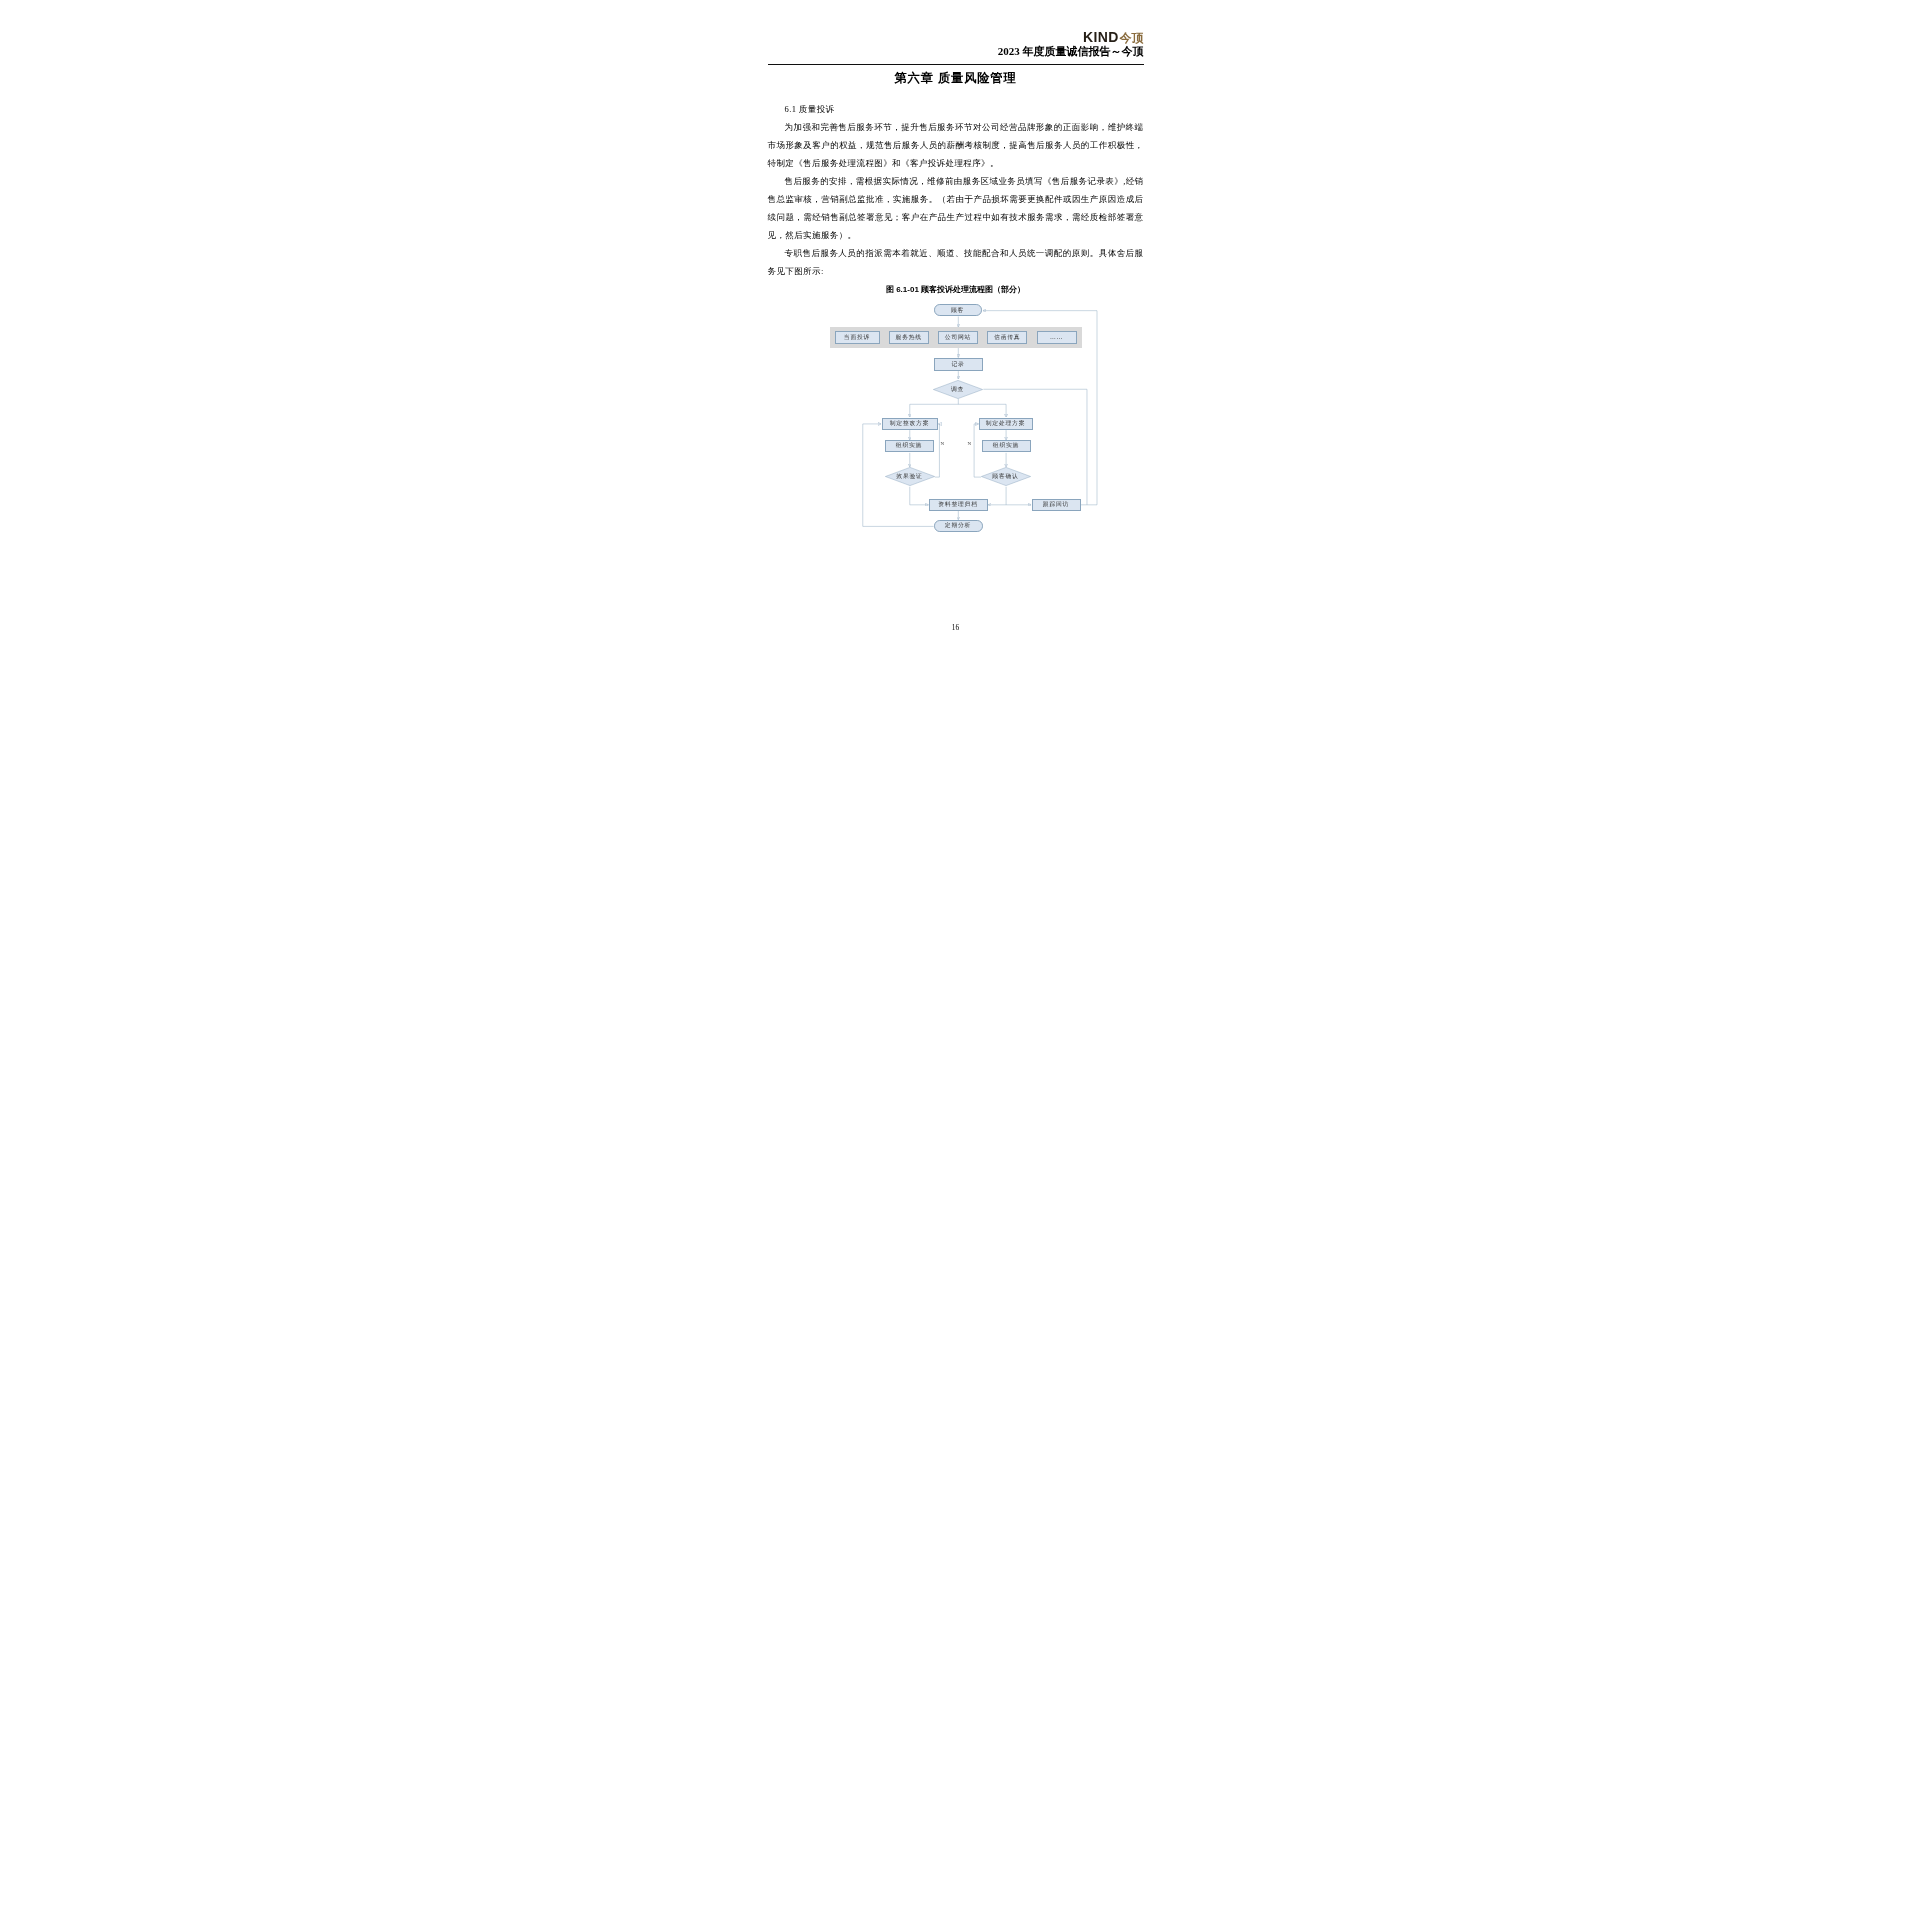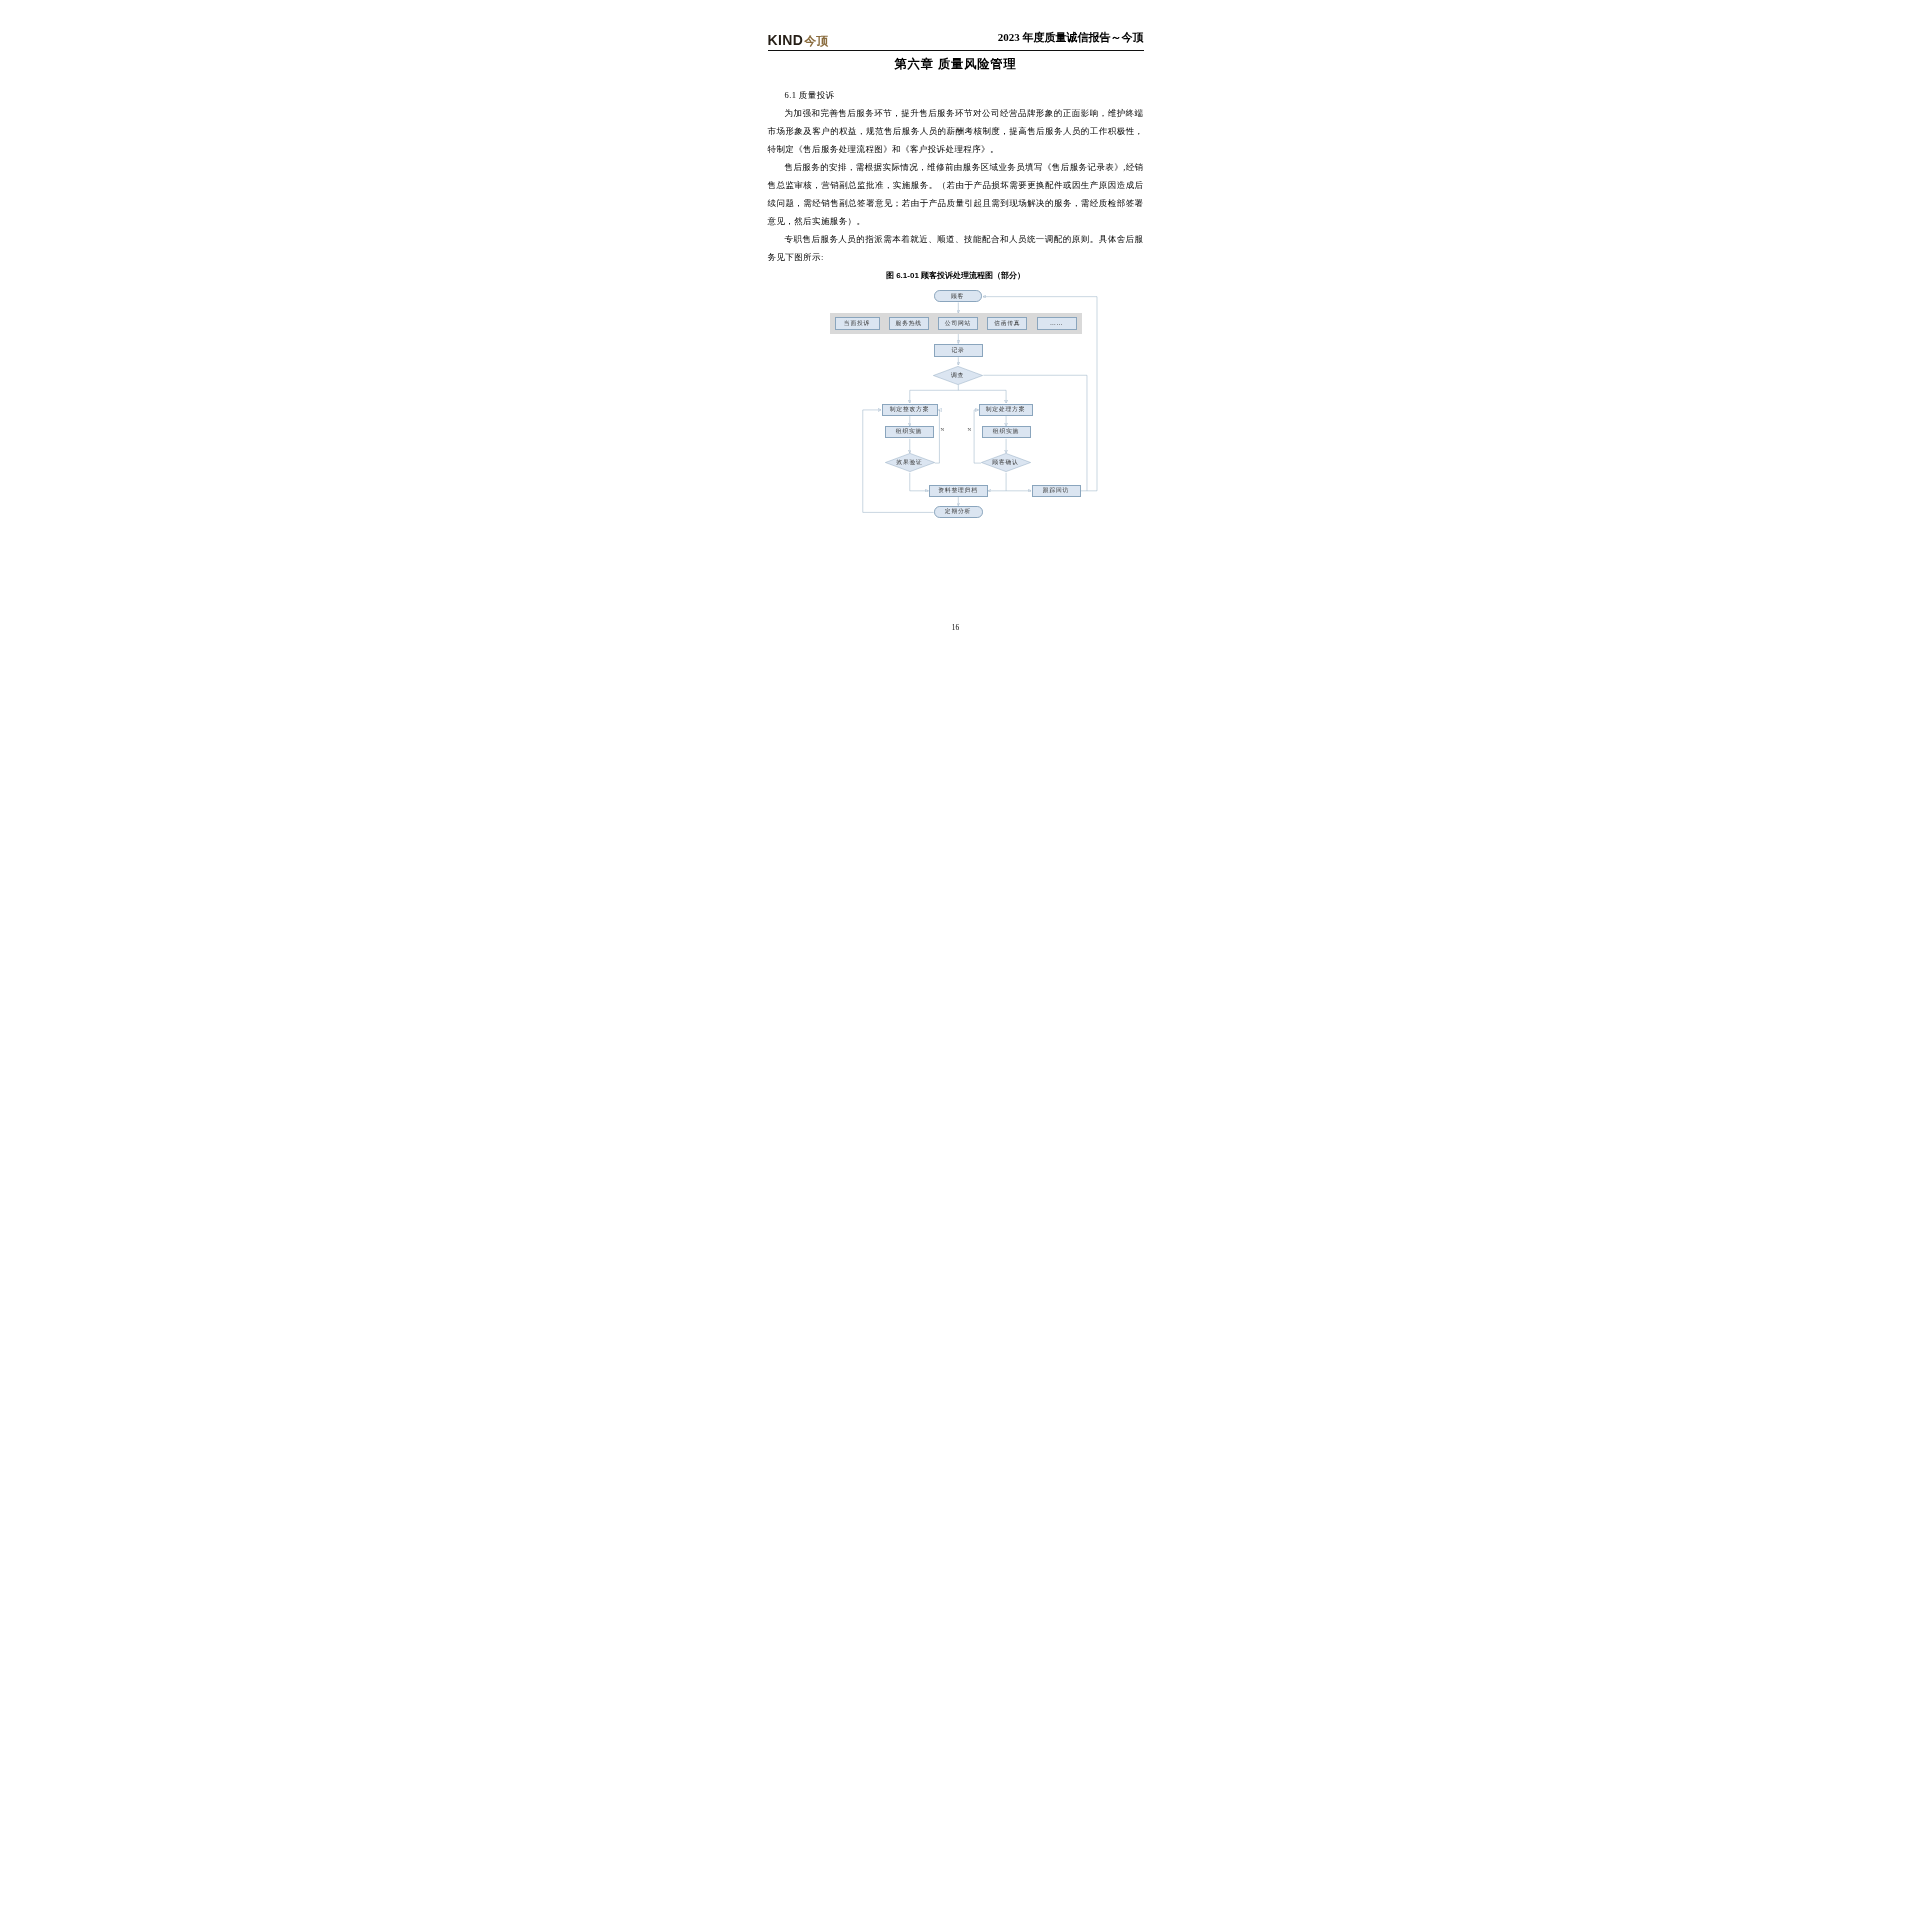--- a/index.html
+++ b/index.html
@@ -14,20 +14,21 @@
     overflow:hidden;
   }
   .content { padding:0 51px; }
 
   
   .header {
     margin-top:30px;
     display:flex; justify-content:space-between; align-items:flex-end;
     border-bottom:0.8px solid #101010;
     padding-bottom:3.1px;
+    flex-direction:column;
   }
   .logo { display:flex; align-items:baseline; line-height:1; }
   .logo-kind {
     font-family:"Liberation Sans", sans-serif;
     font-weight:900; font-size:14px; letter-spacing:0.4px; color:#251e16;
   }
   .logo-jinding {
     font-family:"Liberation Sans", sans-serif;
     font-weight:900; font-size:12px; color:#8a6c3e; margin-left:0.8px;
   }
@@ -115,21 +116,21 @@
         <span class="logo-jinding">今顶</span>
       </div>
       <div class="report-title">2023 年度质量诚信报告～今顶</div>
     </div>
 
     <div class="chapter-title">第六章 质量风险管理</div>
 
     <div class="body-text">
       <p>6.1 质量投诉</p>
       <p>为加强和完善售后服务环节，提升售后服务环节对公司经营品牌形象的正面影响，维护终端市场形象及客户的权益，规范售后服务人员的薪酬考核制度，提高售后服务人员的工作积极性，特制定《售后服务处理流程图》和《客户投诉处理程序》。</p>
-      <p>售后服务的安排，需根据实际情况，维修前由服务区域业务员填写《售后服务记录表》,经销售总监审核，营销副总监批准，实施服务。（若由于产品损坏需要更换配件或因生产原因造成后续问题，需经销售副总签署意见；若由于产品质量引起且需到现场解决的服务，需经质检部签署意见，然后实施服务）。</p>
+      <p>售后服务的安排，需根据实际情况，维修前由服务区域业务员填写《售后服务记录表》,经销售总监审核，营销副总监批准，实施服务。（若由于产品损坏需要更换配件或因生产原因造成后续问题，需经销售副总签署意见；客户在产品生产过程中如有技术服务需求，需经质检部签署意见，然后实施服务）。</p>
       <p>专职售后服务人员的指派需本着就近、顺道、技能配合和人员统一调配的原则。具体舍后服务见下图所示:</p>
     </div>
 
     <div class="figure-caption">图 6.1-01 顾客投诉处理流程图（部分）</div>
 
     <div class="flowchart">
 
       <svg class="connectors" viewBox="0 0 976 615">
         <defs>
           <marker id="arr" viewBox="0 0 10 10" refX="9" refY="5" markerWidth="7" markerHeight="7" orient="auto-start-reverse">

